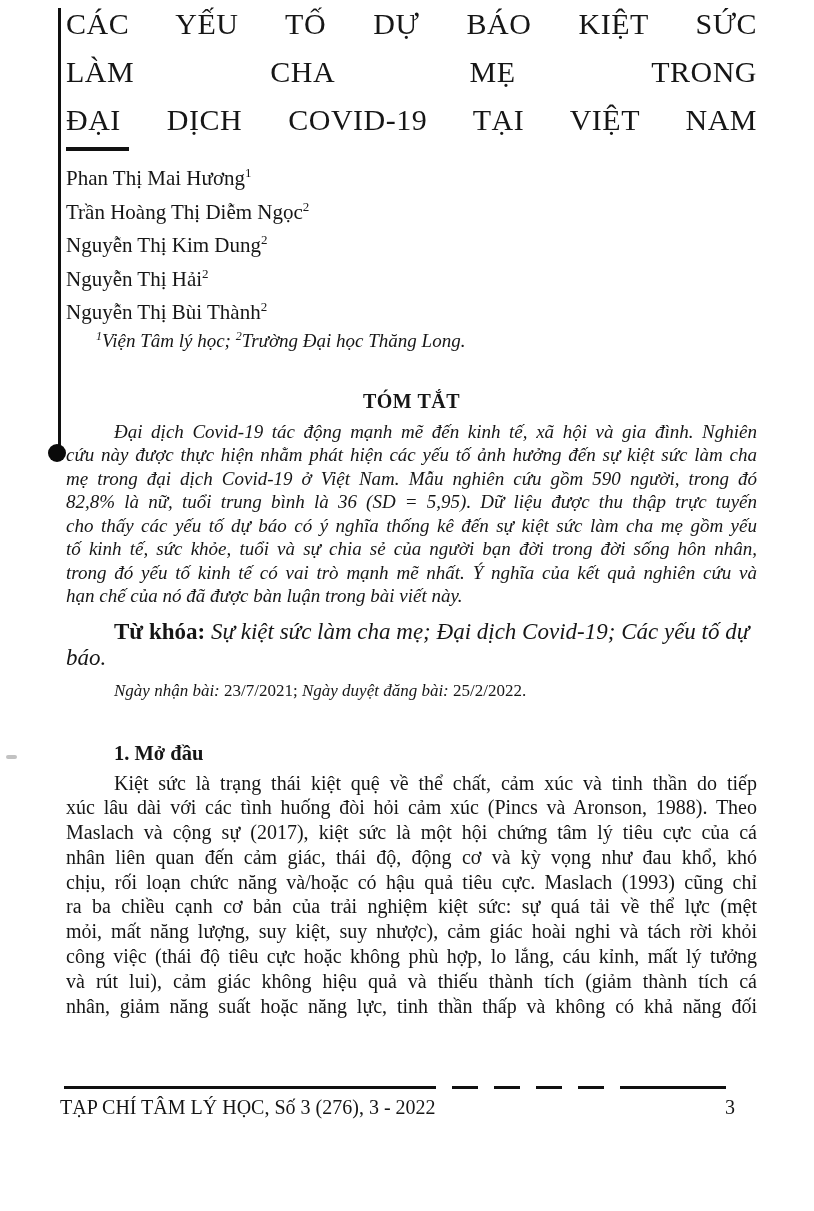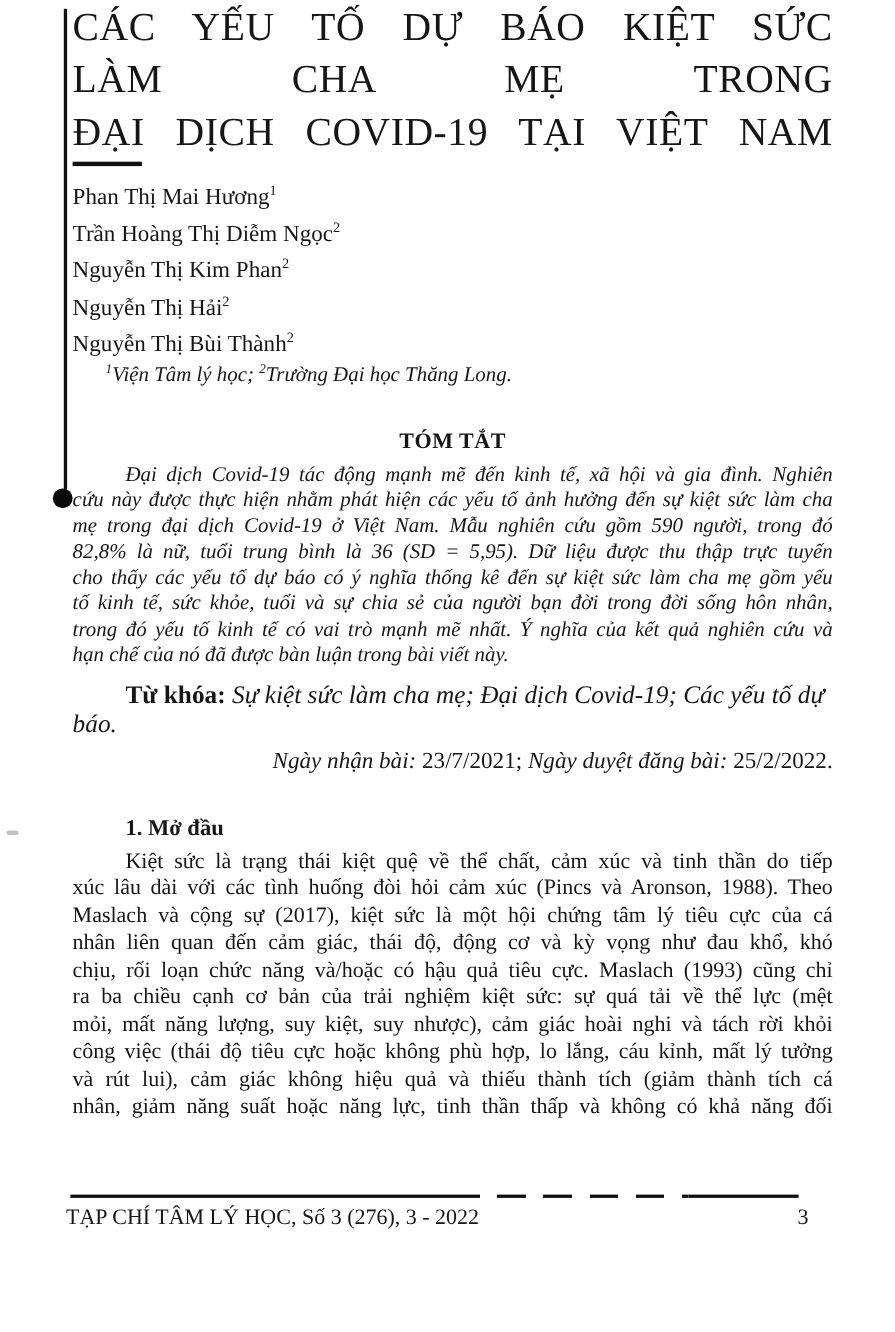--- a/index.html
+++ b/index.html
@@ -24,21 +24,21 @@
     position: absolute; left: 6px; top: 755px;
     width: 11px; height: 4px; background: #9a9a9a; opacity: .6;
     border-radius: 2px;
   }
   .content {
     position: absolute; left: 66px; top: 0;
     width: 691px;
   }
   .title {
     margin: 96px 0 0 0;
-    font-size: 36px; line-height: 48px; font-weight: 400;
+    font-size: 30px; line-height: 48px; font-weight: 400;
     letter-spacing: .5px;
   }
   .title-underline {
     width: 63px; height: 4px; background: #111; margin-top: 3px;
   }
   .authors { margin-top: 8px; font-size: 21px; line-height: 28.5px; }
   .authors sup { font-size: 13px; }
   .affiliation {
     font-size: 19px; line-height: 27px; font-style: italic; margin-left: 30px;
   }
@@ -49,21 +49,21 @@
     letter-spacing: .5px;
   }
   .par { margin: 0; }
   .par > div { text-align: justify; text-align-last: justify; }
   .par.last-left > div:last-child { text-align-last: left; }
   .par.indent-first > div:first-child { text-indent: 48px; }
   .abstract { margin-top: 5px; font-size: 19px; line-height: 23.5px; font-style: italic; }
   .keywords { margin-top: 11px; font-size: 23px; line-height: 26px; text-indent: 48px; }
   .keywords .kw-label { font-weight: bold; }
   .keywords .kw-text, .dates .dt-label { font-style: italic; }
-  .dates { margin-top: 7px; font-size: 21px; line-height: 26px; text-indent: 48px; text-align: right; }
+  .dates { margin-top: 7px; font-size: 17px; line-height: 26px; text-indent: 48px; }
   .section-heading {
     margin: 36px 0 0 0; font-size: 20.5px; line-height: 26px;
     font-weight: bold; text-indent: 48px;
   }
   .body-par { margin-top: 5px; font-size: 20px; line-height: 24.8px; }
   .footer-rule {
     position: absolute; left: 64px; top: 1086; top: 1086px;
     width: 662px; height: 3px; display: flex;
   }
   .footer-rule .seg-solid-l { width: 346px; height: 100%; background: #101010; }
@@ -91,21 +91,21 @@
   <h1 class="title par">
       <div>CÁC YẾU TỐ DỰ BÁO KIỆT SỨC</div>
       <div>LÀM CHA MẸ TRONG</div>
       <div>ĐẠI DỊCH COVID-19 TẠI VIỆT NAM</div>
     </h1>
   <div class="title-underline"></div>
 
   <div class="authors">
       <div><span>Phan Thị Mai Hương</span><sup>1</sup></div>
       <div><span>Trần Hoàng Thị Diễm Ngọc</span><sup>2</sup></div>
-      <div><span>Nguyễn Thị Kim Phan</span><sup>2</sup></div>
+      <div><span>Nguyễn Thị Kim Dung</span><sup>2</sup></div>
       <div><span>Nguyễn Thị Hải</span><sup>2</sup></div>
       <div><span>Nguyễn Thị Bùi Thành</span><sup>2</sup></div>
     </div>
 
   <div class="affiliation">
     <span class="sup">1</span><span>Viện Tâm lý học; </span><span class="sup">2</span><span>Trường Đại học Thăng Long.</span>
   </div>
 
   <div class="abstract-heading">TÓM TẮT</div>
 

